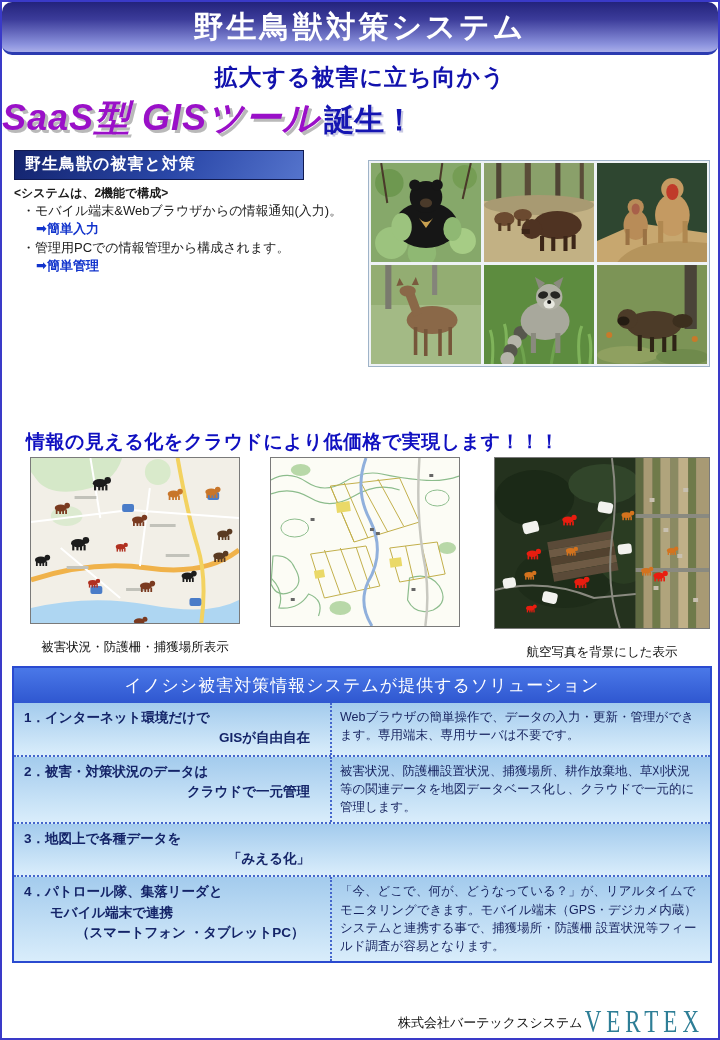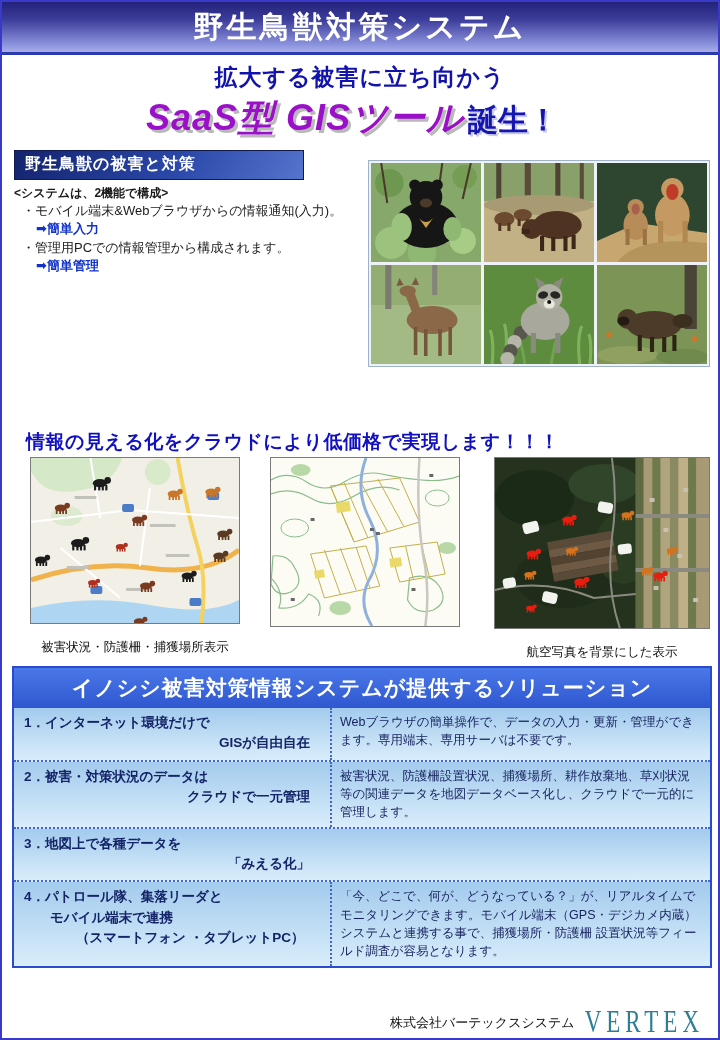--- a/index.html
+++ b/index.html
@@ -6,26 +6,26 @@
   .page{
     position:relative;width:716px;height:1036px;margin:0 auto;
     border:2px solid #3a3ac8;background:#fff;overflow:hidden;
     font-family:"Liberation Sans","DejaVu Sans",sans-serif;color:#1a1a1a;
   }
   
   .header-bar{
     position:absolute;top:0;left:0;right:0;height:50px;
     background:linear-gradient(to bottom,#23237c 0%,#3c3c9a 35%,#8b92dd 85%,#a9aee9 100%);
     border-bottom:3px solid #2b3bb0;
-    display:flex;align-items:center;justify-content:center;
+    display:flex;align-items:center;justify-content:center;border-radius:10px;
   }
   .header-title{color:#fff;font-size:30px;font-weight:bold;letter-spacing:3px;}
   .tagline{position:absolute;top:60px;left:0;right:0;text-align:center;
     color:#1212ad;font-size:23px;font-weight:bold;letter-spacing:1px;}
-  .hero{position:absolute;top:92px;left:0;right:16px;text-align:center;white-space:nowrap;}
+  .hero{position:absolute;top:92px;left:0;right:16px;text-align:left;white-space:nowrap;}
   .hero-accent{color:#9a10c8;font-size:36px;font-weight:bold;font-style:italic;
     letter-spacing:1px;text-shadow:3px 3px 0 #b9b9b9;font-family:"Liberation Sans","DejaVu Sans",sans-serif;}
   .hero-suffix{color:#1515b2;font-size:30px;font-weight:bold;text-shadow:2px 2px 0 #c9c9e2;}
   
   .left-col{position:absolute;top:148px;left:12px;width:352px;}
   .section-heading{
     width:268px;background:linear-gradient(120deg,#13236d 0%,#2a47a8 55%,#5574cc 100%);
     border:1px solid #101a50;color:#fff;font-size:16px;font-weight:bold;
     padding:3px 10px 4px 10px;margin-bottom:5px;letter-spacing:1px;
   }
@@ -48,34 +48,34 @@
   .map-fig{position:absolute;margin:0;text-align:center;}
   .map-fig .img{border:1px solid #7a7a7a;background:#ddd;}
   .map-fig .img svg{display:block;}
   .map-cap{font-size:12.5px;line-height:1.25;margin-top:16px;color:#111;}
   #map1{top:455px;left:28px;width:210px;}
   #map2{top:455px;left:268px;width:190px;}
   #map3{top:455px;left:492px;width:216px;}
   
   .solutions{position:absolute;top:664px;left:10px;width:696px;border:2px solid #2a4ad0;}
   .sol-header{background:linear-gradient(to bottom,#4a78e8,#2f57d0);color:#fff;
-    text-align:center;font-size:21px;font-weight:bold;padding:6px 0;letter-spacing:1px;}
+    text-align:center;font-size:17px;font-weight:normal;padding:6px 0;letter-spacing:1px;}
   .sol-row{display:flex;border-top:2px dotted #4466cc;
     background:linear-gradient(to bottom,#a3cbed 0%,#d9edfb 100%);}
   .sol-left{width:300px;flex:0 0 300px;padding:5px 6px 6px 10px;
     color:#142468;font-weight:bold;font-size:13.5px;}
   .sol-left .ln{line-height:1.5;}
   .sol-left .ln.r{text-align:right;padding-right:14px;}
   .sol-left .ln.i1{padding-left:26px;}
   .sol-left .ln.i2{padding-left:52px;}
   .sol-right{flex:1;border-left:2px dotted #4466cc;padding:5px 8px 6px 8px;
     color:#16225e;font-size:12.5px;}
   .sol-right .ln{line-height:1.45;}
   
-  .footer{position:absolute;top:1008px;right:14px;display:flex;align-items:center;gap:10px;}
+  .footer{position:absolute;top:1008px;right:14px;display:flex;align-items:center;gap:2px;}
   .footer-company{font-size:13px;color:#111;}
   .vertex-logo{font-family:"Liberation Serif","DejaVu Serif",serif;
     color:#2e7e96;font-size:23px;letter-spacing:5px;transform:scaleY(1.35);
     transform-origin:center;font-weight:500;}
 </style>
 </head>
 <body>
 
 <div class="page">
 

